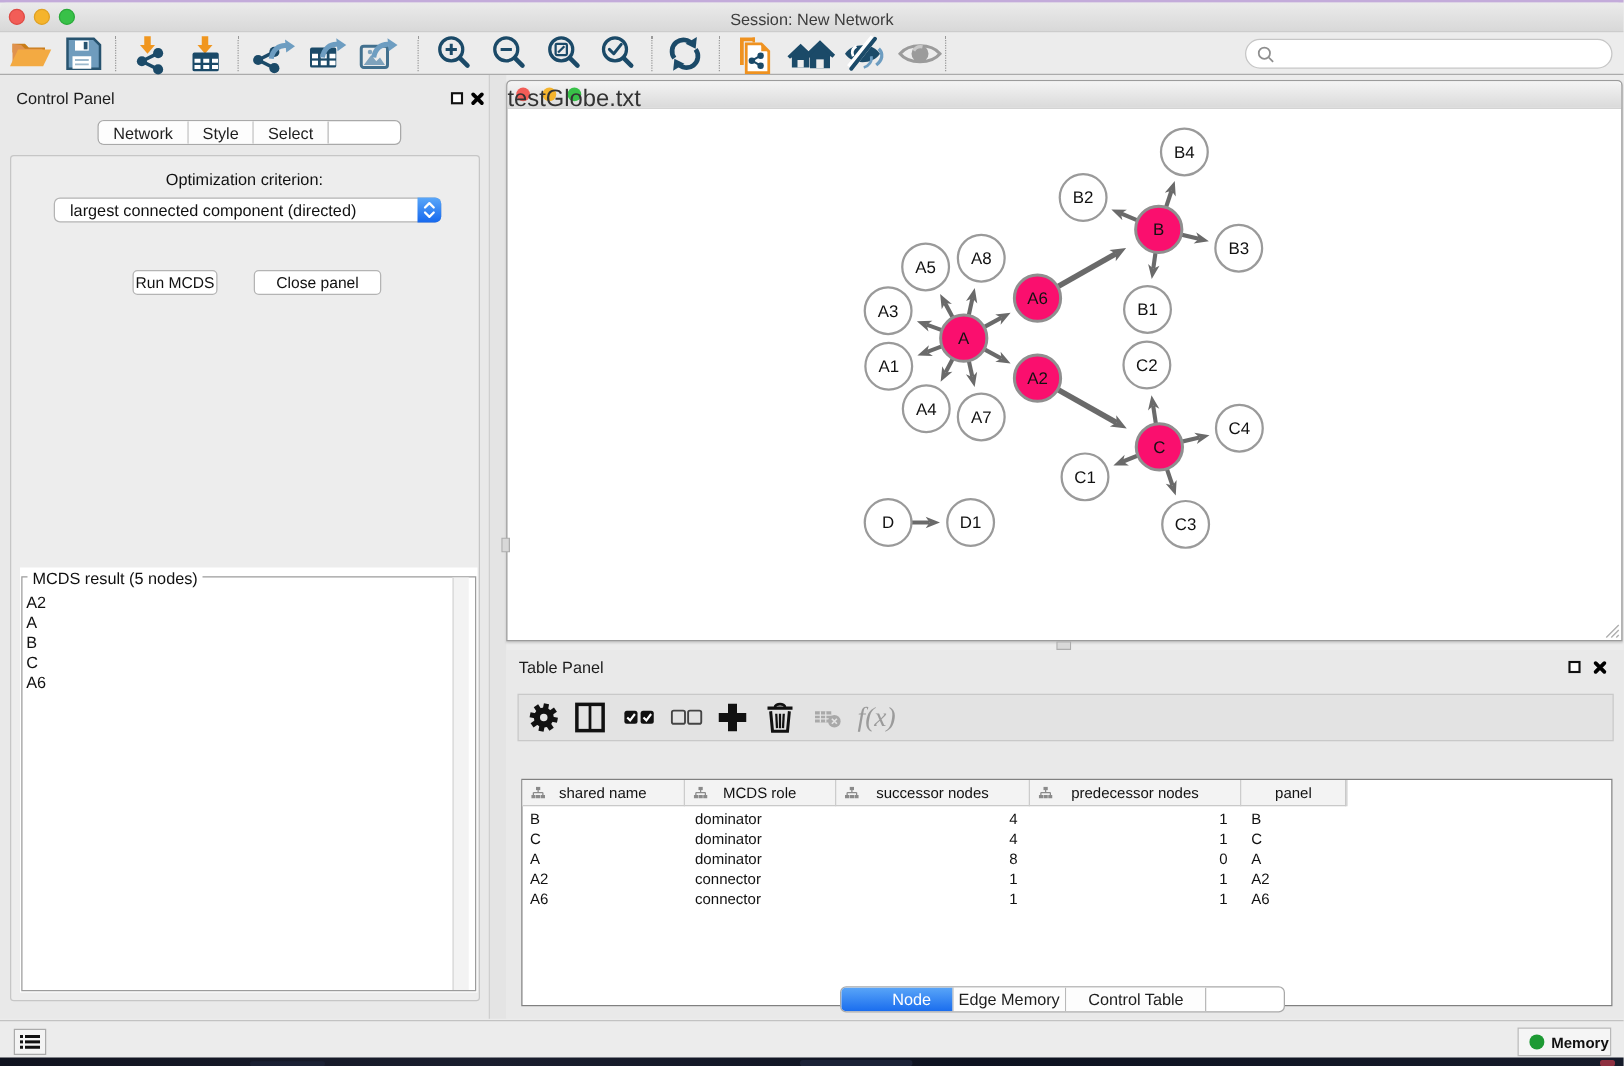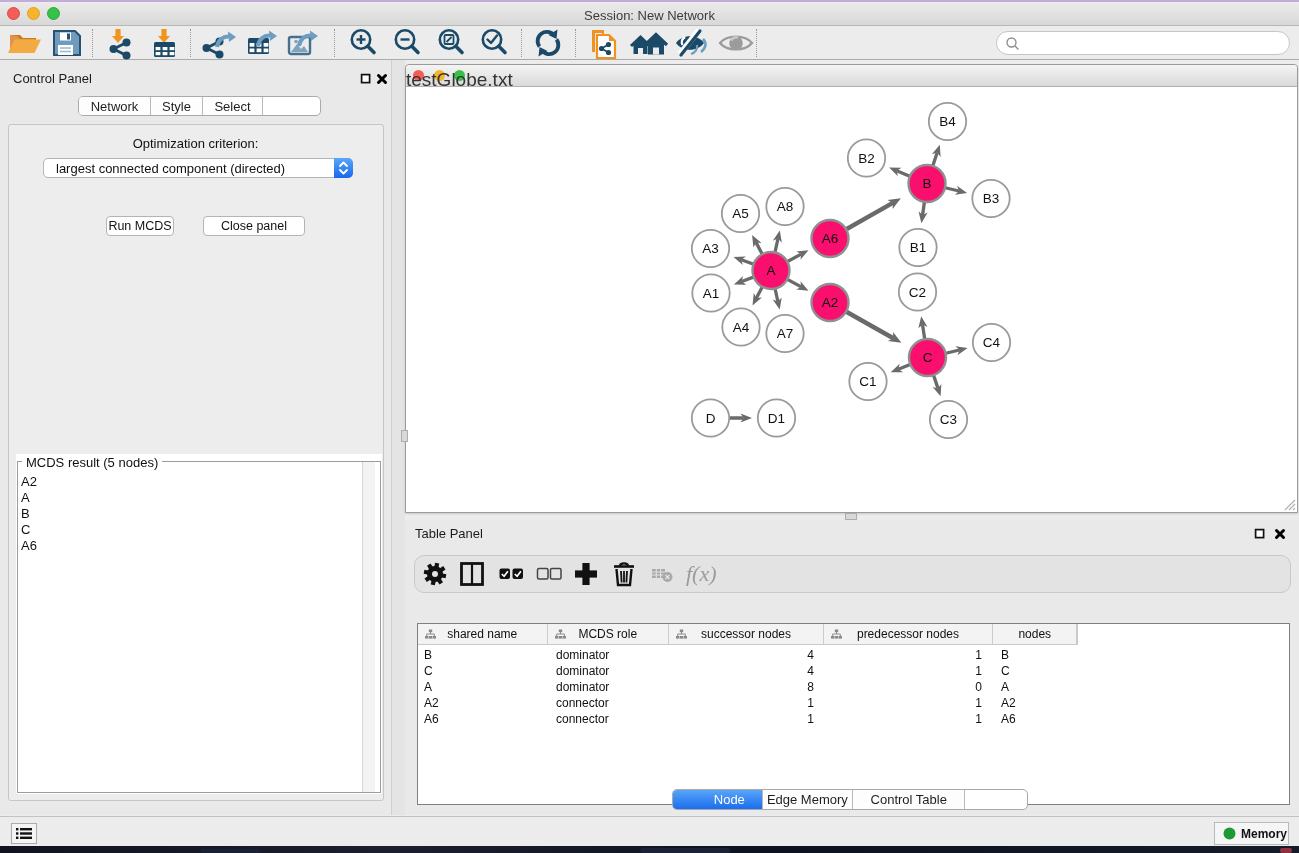--- a/index.html
+++ b/index.html
@@ -53,21 +53,21 @@
   #net-tb { position:absolute; left:0; top:0; width:100%; height:22px;
      background:linear-gradient(#f4f4f4,#dadada); border-bottom:1px solid #b2b2b2;
      border-radius:4px 4px 0 0; }
   .tl2 { position:absolute; width:11px; height:11px; border-radius:50%; top:5px; }
   #net-title { position:absolute; left:0; top:4px; width:100%; 
      font-size:19px; color:#333; }
   
   #tp-area { left:405px; top:520px; width:894px; height:295px; background:#e9e9e9; }
   #tp-title { left:415px; top:526px; font-size:13px; color:#1c1c1c; }
   #tp-toolbar { left:414px; top:555px; width:877px; height:38px; background:#e3e3e3;
-     border:1px solid #c9c9c9; border-radius:10px; }
+     border:1px solid #c9c9c9; border-radius:0; }
   #tbl { left:417px; top:623px; width:873px; height:182px; background:#fff;
      border:1px solid #808080; }
   #tbl-head { position:absolute; left:0; top:0; width:659px; height:21px;
      background:#f3f3f3; border-bottom:1px solid #c9c9c9; border-right:1px solid #c9c9c9; }
   .th { position:absolute; top:0; height:21px; border-right:1px solid #cccccc;
      font-size:12px; color:#111; text-align:center; line-height:21px; }
   .td { position:absolute; font-size:12px; color:#111; height:16px; line-height:16px; }
   
   
   #statusbar { left:0; top:816px; width:1299px; height:30px; background:#ececec;
@@ -437,21 +437,21 @@
       <div class="th" style="left:406px;width:169px;"><svg width="11" height="11" viewBox="0 0 11 11" style="position:absolute;left:7px;top:5px;">
 <rect x="3.8" y="0.5" width="3.4" height="2.6" fill="#8a8a8a"></rect>
 <line x1="5.5" y1="3" x2="5.5" y2="5" stroke="#8a8a8a" stroke-width="1"></line>
 <line x1="1.7" y1="5" x2="9.3" y2="5" stroke="#8a8a8a" stroke-width="1"></line>
 <line x1="1.7" y1="5" x2="1.7" y2="7" stroke="#8a8a8a" stroke-width="1"></line>
 <line x1="9.3" y1="5" x2="9.3" y2="7" stroke="#8a8a8a" stroke-width="1"></line>
 <rect x="0" y="7" width="3.4" height="2.6" fill="#8a8a8a"></rect>
 <rect x="3.8" y="7" width="3.4" height="2.6" fill="#8a8a8a"></rect>
 <rect x="7.6" y="7" width="3.4" height="2.6" fill="#8a8a8a"></rect>
 </svg>predecessor nodes</div>
-      <div class="th" style="left:575px;width:84.5px;">nodes</div>
+      <div class="th" style="left:575px;width:84.5px;">panel</div>
     </div>
     <div class="td" style="left:6px;top:23px;">B</div>
     <div class="td" style="left:138px;top:23px;">dominator</div>
     <div class="td" style="left:251px;top:23px;width:145px;text-align:right;">4</div>
     <div class="td" style="left:406px;top:23px;width:158px;text-align:right;">1</div>
     <div class="td" style="left:583px;top:23px;">B</div>
     <div class="td" style="left:6px;top:39px;">C</div>
     <div class="td" style="left:138px;top:39px;">dominator</div>
     <div class="td" style="left:251px;top:39px;width:145px;text-align:right;">4</div>
     <div class="td" style="left:406px;top:39px;width:158px;text-align:right;">1</div>

